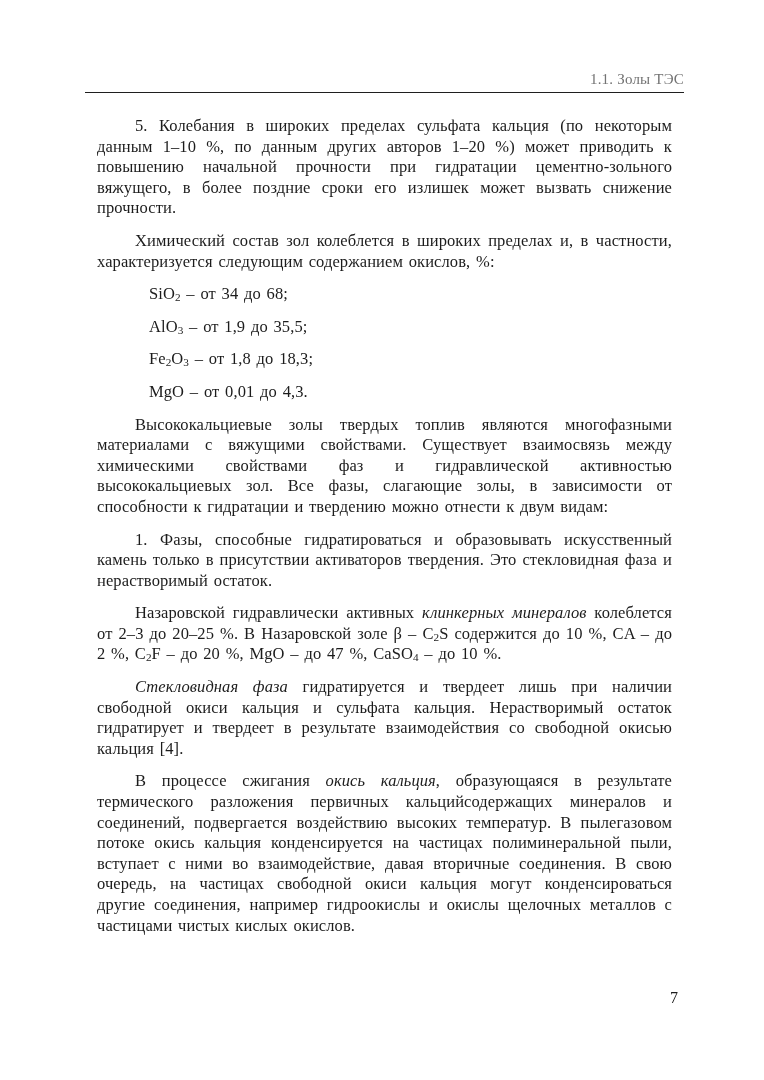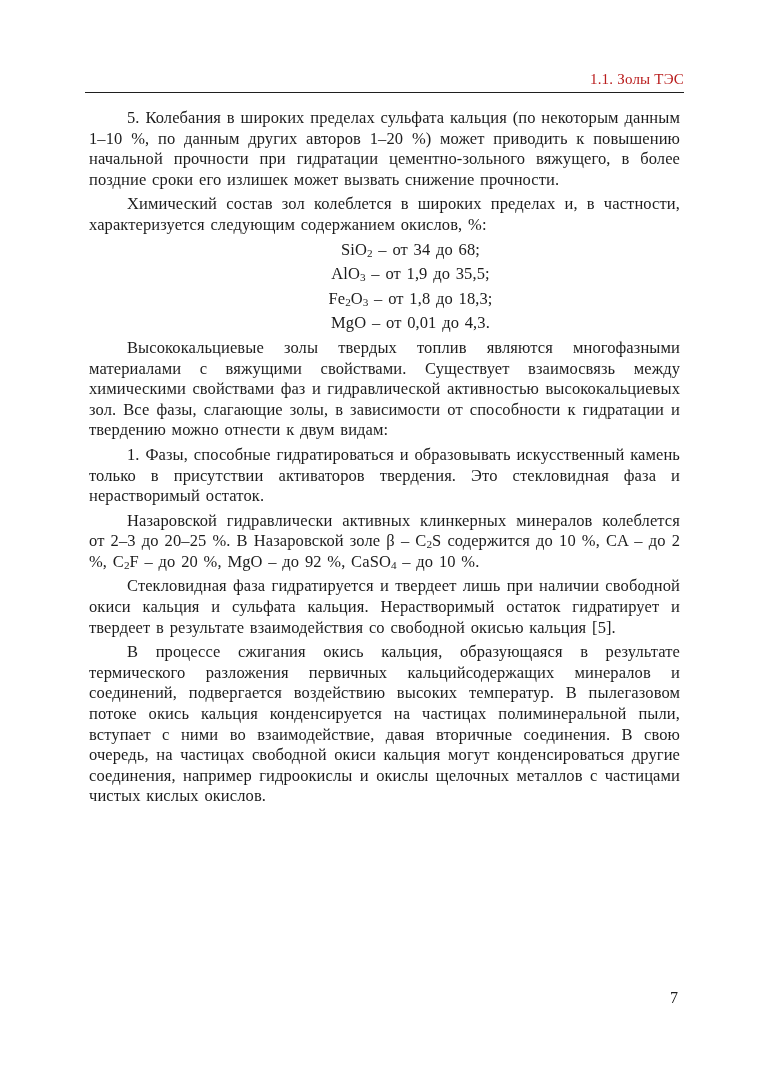--- a/index.html
+++ b/index.html
@@ -18,21 +18,21 @@
     overflow: hidden;
   }
   .running-head {
     position: absolute;
     left: 85px;
     top: 71px;
     width: 599px;
     text-align: right;
     font-size: 15px;
     letter-spacing: 0.2px;
-    color: #b91c1c;
+    color: #737373;
   }
   .head-rule {
     position: absolute;
     left: 85px;
     top: 92px;
     width: 599px;
     height: 0;
     border-top: 1.7px solid #1f1f1f;
   }
   .body-text {
@@ -40,29 +40,29 @@
     left: 85px;
     top: 104px;
     width: 599px;
     font-size: 16.5px;
     line-height: 20.6px;
     text-align: justify;
     word-spacing: 1.5px;
     letter-spacing: 0.1px;
   }
   .body-text p {
-    margin: 4px;
+    margin: 12px;
     padding: 0;
     text-indent: 38px;
   }
   .body-text p.chem-line {
     text-indent: 52px;
-    text-align: center;
+    text-align: left;
   }
-  .body-text .it { }
+  .body-text .it { font-style: italic; }
   .body-text sub {
     font-size: 0.68em;
     line-height: 0;
     vertical-align: -0.22em;
     letter-spacing: 0;
   }
   .page-number {
     position: absolute;
     left: 85px;
     top: 989px;
@@ -83,20 +83,20 @@
 
   <div class="body-text">
       <p class="text-para"><span>5. Колебания в широких пределах сульфата кальция (по некоторым данным 1–10 %, по данным других авторов 1–20 %) может приводить к повышению начальной прочности при гидратации цементно-зольного вяжущего, в более поздние сроки его излишек может вызвать снижение прочности.</span></p>
       <p class="text-para"><span>Химический состав зол колеблется в широких пределах и, в частности, характеризуется следующим содержанием окислов, %:</span></p>
       <p class="chem-line"><span>SiO</span><sub>2</sub><span> – от 34 до 68;</span></p>
       <p class="chem-line"><span>AlO</span><sub>3</sub><span> – от 1,9 до 35,5;</span></p>
       <p class="chem-line"><span>Fe</span><sub>2</sub><span>O</span><sub>3</sub><span> – от 1,8 до 18,3;</span></p>
       <p class="chem-line"><span>MgO – от 0,01 до 4,3.</span></p>
       <p class="text-para"><span>Высококальциевые золы твердых топлив являются многофазными материалами с вяжущими свойствами. Существует взаимосвязь между химическими свойствами фаз и гидравлической активностью высококальциевых зол. Все фазы, слагающие золы, в зависимости от способности к гидратации и твердению можно отнести к двум видам:</span></p>
       <p class="text-para"><span>1. Фазы, способные гидратироваться и образовывать искусственный камень только в присутствии активаторов твердения. Это стекловидная фаза и нерастворимый остаток.</span></p>
-      <p class="text-para"><span>Назаровской гидравлически активных </span><span class="it">клинкерных минералов</span><span> колеблется от 2–3 до 20–25 %. В Назаровской золе β – C</span><sub>2</sub><span>S содержится до 10 %, CA – до 2 %, C</span><sub>2</sub><span>F – до 20 %, MgO – до 92 %, CaSO</span><sub>4</sub><span> – до 10 %.</span></p>
-      <p class="text-para"><span class="it">Стекловидная фаза</span><span> гидратируется и твердеет лишь при наличии свободной окиси кальция и сульфата кальция. Нерастворимый остаток гидратирует и твердеет в результате взаимодействия со свободной окисью кальция [5].</span></p>
+      <p class="text-para"><span>Назаровской гидравлически активных </span><span class="it">клинкерных минералов</span><span> колеблется от 2–3 до 20–25 %. В Назаровской золе β – C</span><sub>2</sub><span>S содержится до 10 %, CA – до 2 %, C</span><sub>2</sub><span>F – до 20 %, MgO – до 47 %, CaSO</span><sub>4</sub><span> – до 10 %.</span></p>
+      <p class="text-para"><span class="it">Стекловидная фаза</span><span> гидратируется и твердеет лишь при наличии свободной окиси кальция и сульфата кальция. Нерастворимый остаток гидратирует и твердеет в результате взаимодействия со свободной окисью кальция [4].</span></p>
       <p class="text-para"><span>В процессе сжигания </span><span class="it">окись кальция</span><span>, образующаяся в результате термического разложения первичных кальцийсодержащих минералов и соединений, подвергается воздействию высоких температур. В пылегазовом потоке окись кальция конденсируется на частицах полиминеральной пыли, вступает с ними во взаимодействие, давая вторичные соединения. В свою очередь, на частицах свободной окиси кальция могут конденсироваться другие соединения, например гидроокислы и окислы щелочных металлов с частицами чистых кислых окислов.</span></p>
     </div>
 
   <div class="page-number">7</div>
 
 </div>
 
 </body></html>

